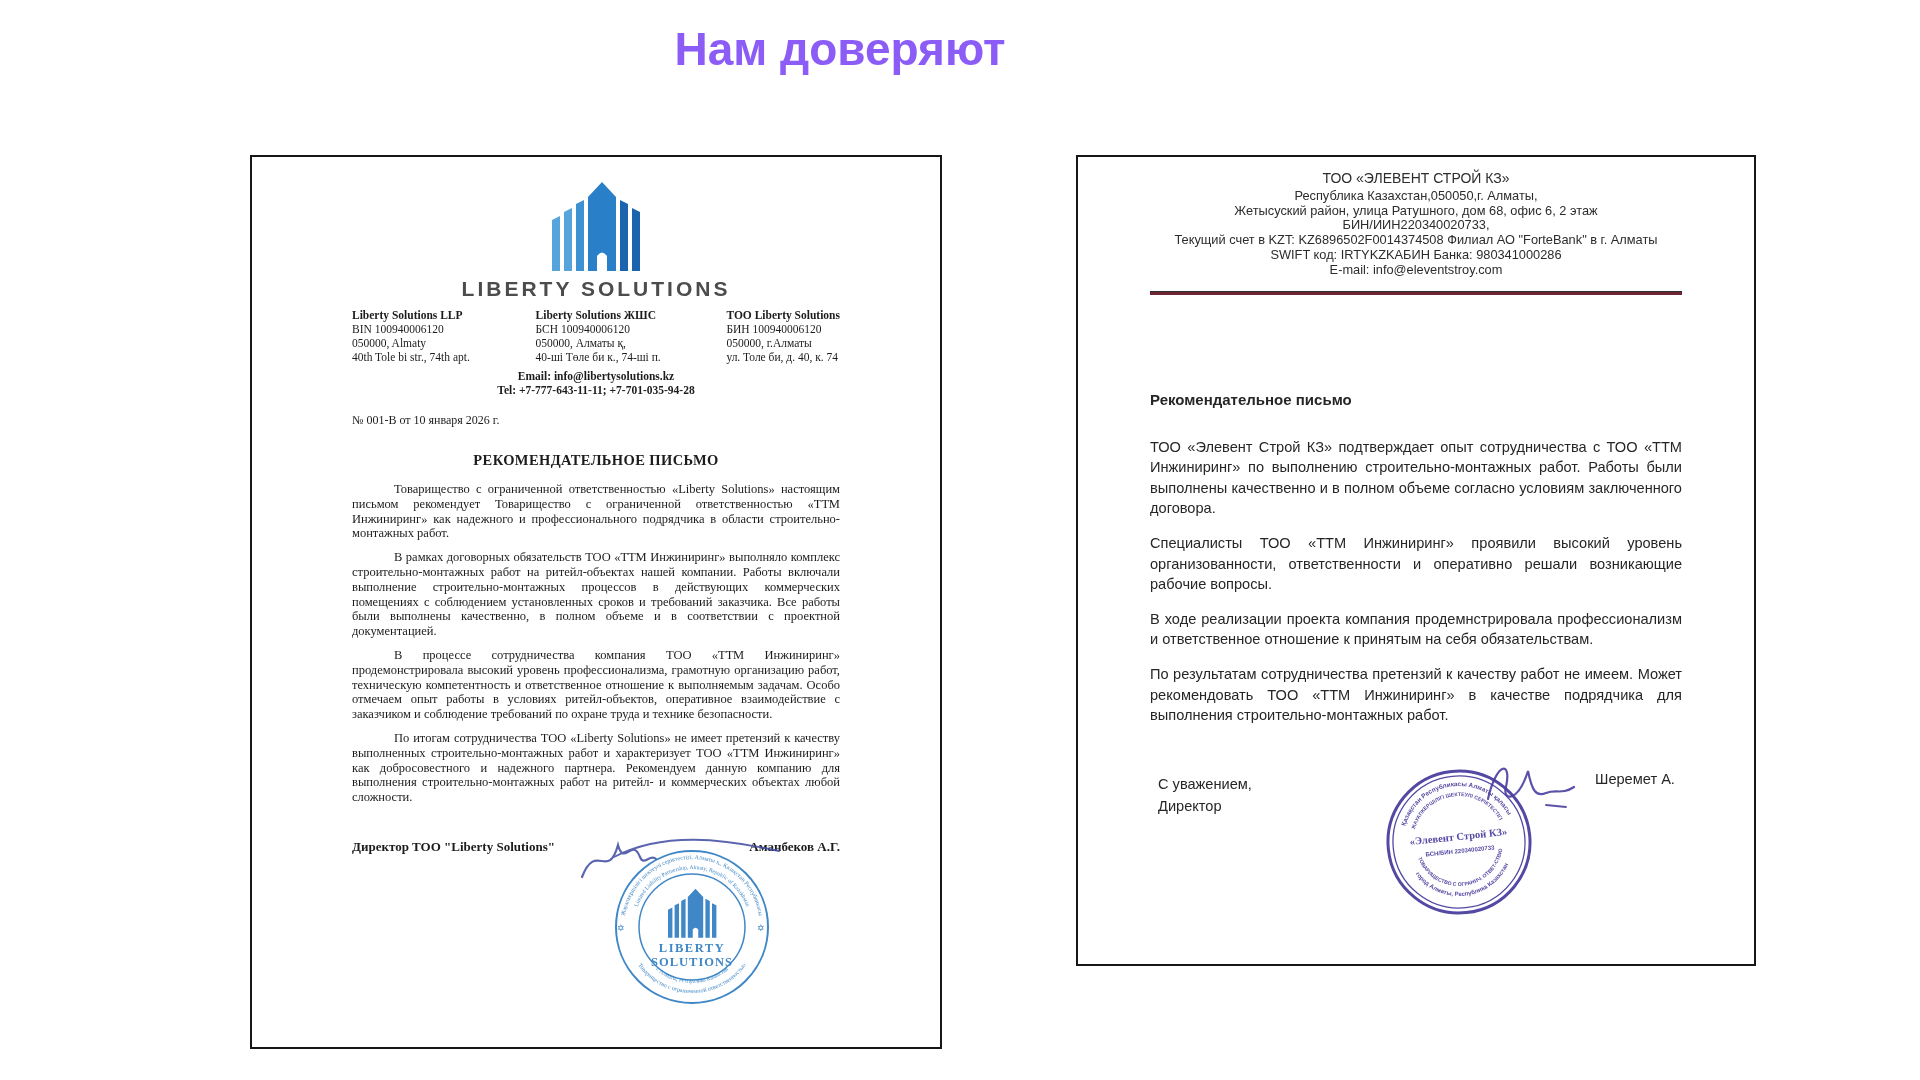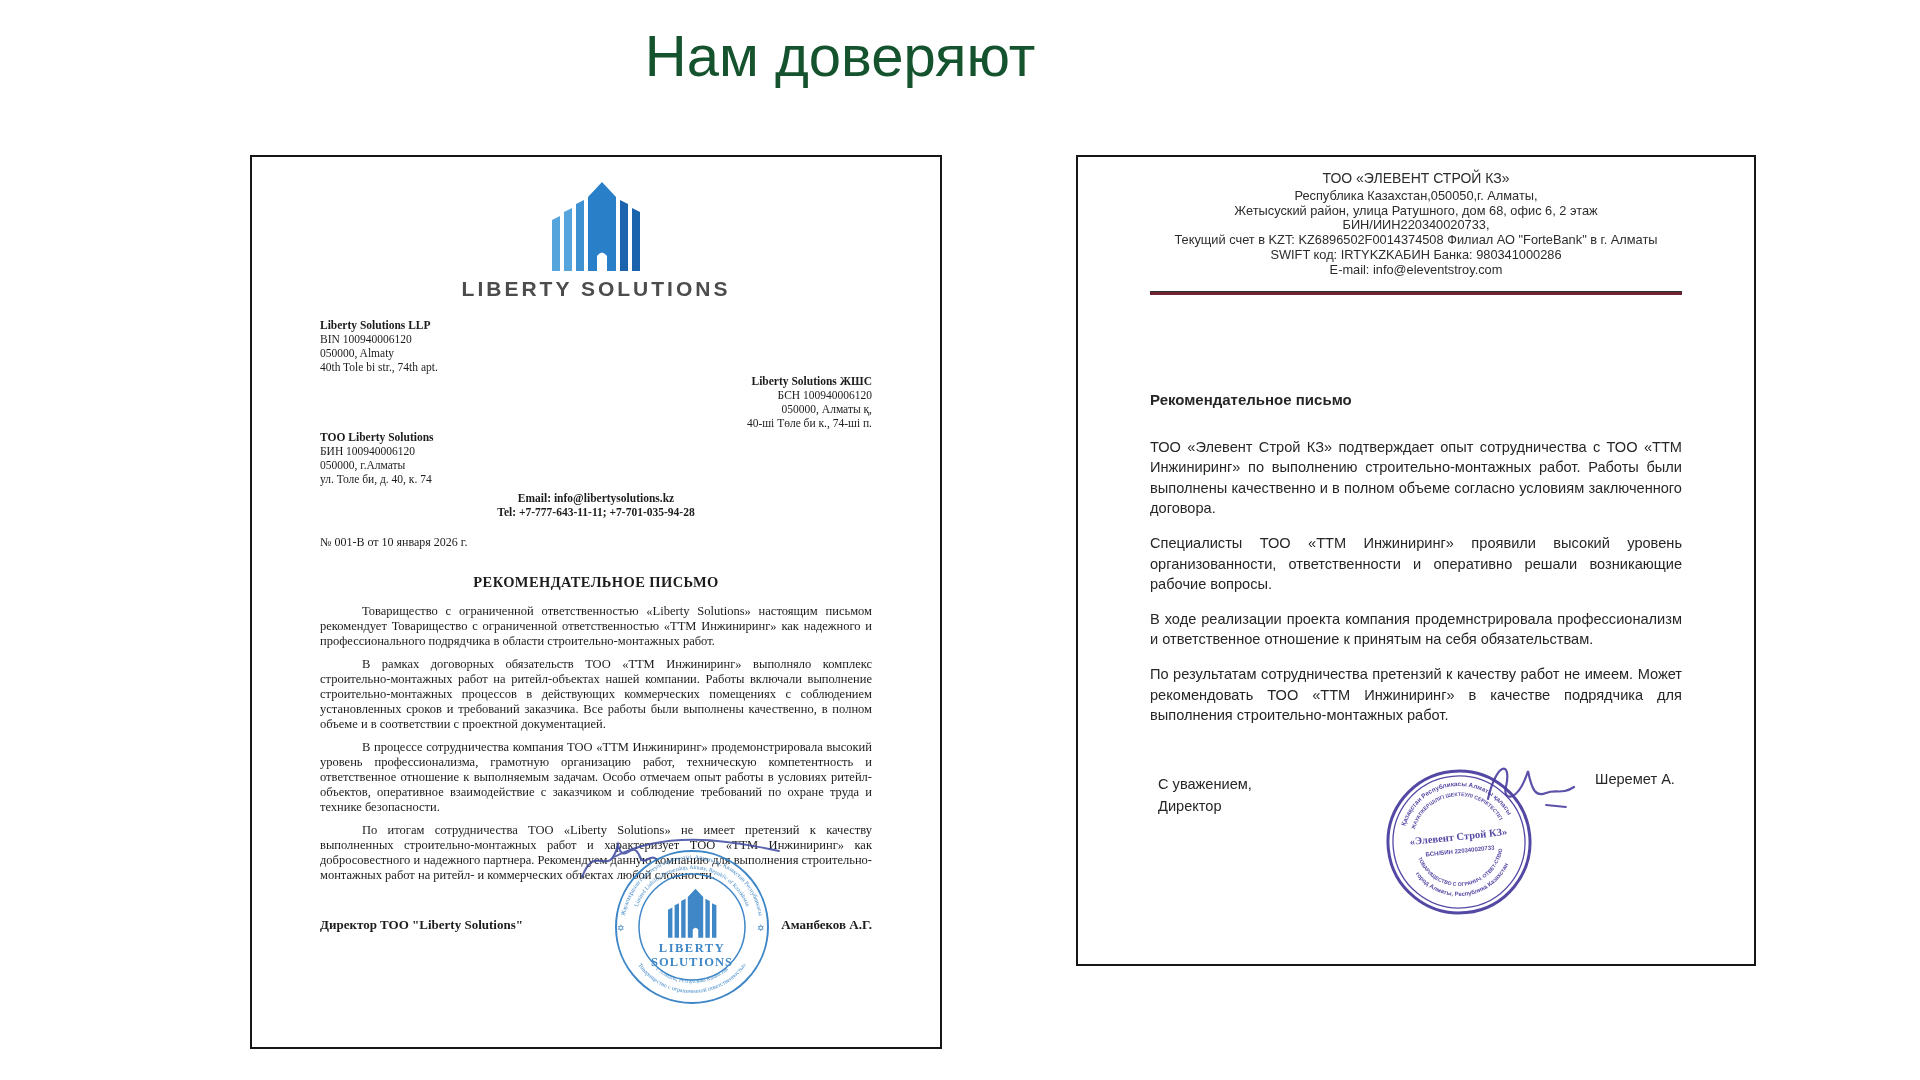--- a/index.html
+++ b/index.html
@@ -1,31 +1,31 @@
 <!DOCTYPE html>
 <html><head>
 <meta charset="utf-8">
 <style>
   html,body{margin:0;padding:0;background:#ffffff;}
   .page{position:relative;width:1920px;height:1080px;background:#ffffff;overflow:hidden;
         font-family:"Liberation Sans",sans-serif;}
   .page-title{position:absolute;top:22px;left:840px;transform:translateX(-50%);
-        font-size:58px;font-weight:400;color:#14532d;white-space:nowrap;}
+        font-size:46px;font-weight:700;color:#8b5cf6;white-space:nowrap;}
 
   .doc{position:absolute;background:#fff;border:2px solid #161616;box-sizing:border-box;}
 
   
-  .doc-left{left:250px;top:155px;width:692px;height:894px;padding:18px 68px 0;
+  .doc-left{left:250px;top:155px;width:692px;height:894px;padding:18px 100px 0;
         font-family:"Liberation Serif",serif;color:#1c1c1c;}
   .logo-wrap{text-align:center;}
   .logo-building{width:88px;height:96px;display:block;margin:0 auto;}
   .logo-text{font-family:"Liberation Sans",sans-serif;font-size:21px;font-weight:700;
         color:#4c4c4c;letter-spacing:3px;margin-top:6px;white-space:nowrap;}
-  .addr-row{display:flex;justify-content:space-between;margin-top:17px;font-size:11.5px;line-height:14px;flex-direction:column;}
-  .addr-col.c{text-align:right}
+  .addr-row{display:flex;justify-content:space-between;margin-top:7px;font-size:11.5px;line-height:14px;}
+  .addr-col.c{text-align:left}
   .addr-col.r{}
   .addr-line.b{font-weight:700}
   .contact{text-align:center;font-weight:700;font-size:11.5px;line-height:14px;}
   .contact.first{margin-top:5px;}
   .ref-line{margin-top:16px;font-size:12px;}
   .doc-title-l{margin-top:24px;text-align:center;font-weight:700;font-size:14.5px;letter-spacing:.4px;}
   .para{margin:9px 0 0;text-indent:42px;text-align:justify;font-size:12.5px;line-height:14.8px;}
   .para.first{margin-top:13px;}
   .sign-row{margin-top:34px;display:flex;justify-content:space-between;font-weight:700;font-size:13px;}
   .sig-svg-left{position:absolute;left:320px;top:664px;width:215px;height:78px;opacity:.85;}

